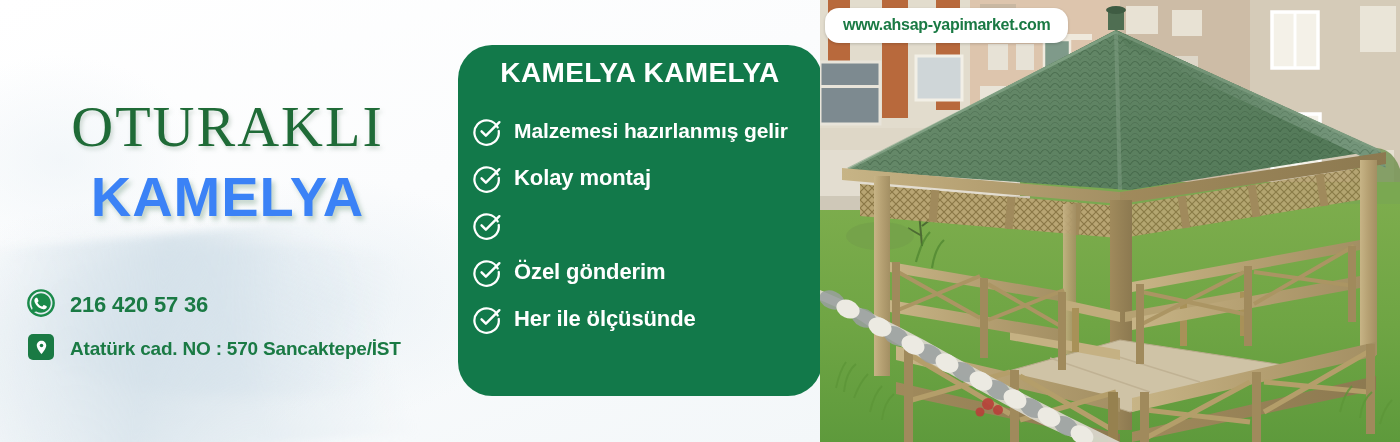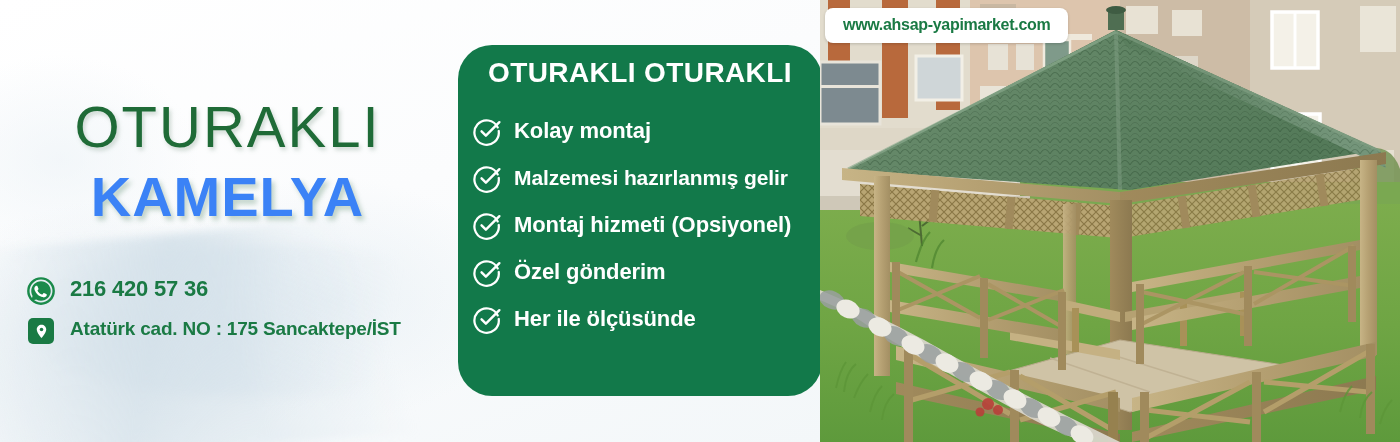--- a/index.html
+++ b/index.html
@@ -49,36 +49,36 @@
     position:absolute; left:0; top:96px; width:455px;
     text-align:center;
   }
   .headline .l1 {
     display:block;
     font-size:58px; line-height:62px;
     font-weight:400;
     letter-spacing:2px;
     color:#1f6b37;
     text-shadow:2px 3px 4px rgba(120,150,130,.35);
-    font-family:Liberation Sans, sans-serif;
+    font-family:Liberation Serif, serif;
   }
   .headline .l2 {
     display:block;
     font-size:56px; line-height:86px;
     font-weight:700;
     letter-spacing:1px;
     color:#3b82f6;
     text-shadow:3px 4px 5px rgba(120,160,135,.45);
     font-family:"Liberation Sans", sans-serif;
     margin-top:-4px;
   }
 
   
   .contacts { position:absolute; left:26px; top:276px; width:430px; }
-  .crow { display:flex; align-items:flex-start; height:42px; }
+  .crow { display:flex; align-items:flex-end; height:42px; }
   .crow .ctext {
     font-size:21px; font-weight:700; color:#1a7a44;
     letter-spacing:-.2px;
     white-space:nowrap;
     font-family:"Liberation Sans", sans-serif;
   }
   .crow.phone .ctext { font-size:22px; margin-left:14px; }
   .crow.web   .ctext { font-size:21px; margin-left:20px; }
   .crow.addr  .ctext { font-size:19px; margin-left:16px; }
 
@@ -130,21 +130,21 @@
   .photo {
     position:absolute; left:820px; top:0; width:580px; height:442px;
     overflow:hidden;
     background:#8fa07a;
   }
   .photo svg { display:block; width:580px; height:442px; }
 
   .url-badge {
     position:absolute; left:825px; top:8px;
     background:#ffffff;
-    border-radius:8px;
+    border-radius:14px;
     padding:8px 18px 9px 18px;
     box-shadow:0 1px 3px rgba(0,0,0,.18);
   }
   .url-badge span {
     font-size:16px; font-weight:700; color:#1a7a44;
     letter-spacing:-.3px;
     font-family:"Liberation Sans", sans-serif;
     white-space:nowrap;
   }
 </style>
@@ -177,59 +177,58 @@
       </div>
 
 
       <div class="crow addr">
         <span class="sq-icon">
           <svg viewBox="0 0 24 24" width="17" height="17">
             <path d="M12 2.6c-3.7 0-6.7 3-6.7 6.7 0 4.9 6.7 12.1 6.7 12.1s6.7-7.2 6.7-12.1c0-3.7-3-6.7-6.7-6.7z" fill="#ffffff"></path>
             <circle cx="12" cy="9.3" r="2.5" fill="#1a7a44"></circle>
           </svg>
         </span>
-        <span class="ctext">Atatürk cad. NO : 175 Sancaktepe/İST</span>
+        <span class="ctext">Atatürk cad. NO : 570 Sancaktepe/İST</span>
       </div>
 
     </div>
   </div>
 
   <div class="card">
-    <div class="card-title">OTURAKLI OTURAKLI</div>
+    <div class="card-title">KAMELYA KAMELYA</div>
 
     <div class="feature-list">
+
+      <div class="feat small">
+        <span class="chk">
+          <svg viewBox="0 0 32 32" width="30" height="30">
+            <path d="M27.4 12.2A13 13 0 1 0 28.5 16" fill="none" stroke="#ffffff" stroke-width="2.4" stroke-linecap="round"></path>
+            <path d="M10.2 16.3l4.6 4.6L29.2 6.6" fill="none" stroke="#ffffff" stroke-width="2.6" stroke-linecap="round" stroke-linejoin="round"></path>
+          </svg>
+        </span>
+        <span class="ftext">Malzemesi hazırlanmış gelir</span>
+      </div>
 
       <div class="feat">
         <span class="chk">
           <svg viewBox="0 0 32 32" width="30" height="30">
             <path d="M27.4 12.2A13 13 0 1 0 28.5 16" fill="none" stroke="#ffffff" stroke-width="2.4" stroke-linecap="round"></path>
             <path d="M10.2 16.3l4.6 4.6L29.2 6.6" fill="none" stroke="#ffffff" stroke-width="2.6" stroke-linecap="round" stroke-linejoin="round"></path>
           </svg>
         </span>
         <span class="ftext">Kolay montaj</span>
       </div>
 
-      <div class="feat small">
+      <div class="feat">
         <span class="chk">
           <svg viewBox="0 0 32 32" width="30" height="30">
             <path d="M27.4 12.2A13 13 0 1 0 28.5 16" fill="none" stroke="#ffffff" stroke-width="2.4" stroke-linecap="round"></path>
             <path d="M10.2 16.3l4.6 4.6L29.2 6.6" fill="none" stroke="#ffffff" stroke-width="2.6" stroke-linecap="round" stroke-linejoin="round"></path>
           </svg>
         </span>
-        <span class="ftext">Malzemesi hazırlanmış gelir</span>
-      </div>
-
-      <div class="feat">
-        <span class="chk">
-          <svg viewBox="0 0 32 32" width="30" height="30">
-            <path d="M27.4 12.2A13 13 0 1 0 28.5 16" fill="none" stroke="#ffffff" stroke-width="2.4" stroke-linecap="round"></path>
-            <path d="M10.2 16.3l4.6 4.6L29.2 6.6" fill="none" stroke="#ffffff" stroke-width="2.6" stroke-linecap="round" stroke-linejoin="round"></path>
-          </svg>
-        </span>
-        <span class="ftext">Montaj hizmeti (Opsiyonel)</span>
       </div>
 
       <div class="feat">
         <span class="chk">
           <svg viewBox="0 0 32 32" width="30" height="30">
             <path d="M27.4 12.2A13 13 0 1 0 28.5 16" fill="none" stroke="#ffffff" stroke-width="2.4" stroke-linecap="round"></path>
             <path d="M10.2 16.3l4.6 4.6L29.2 6.6" fill="none" stroke="#ffffff" stroke-width="2.6" stroke-linecap="round" stroke-linejoin="round"></path>
           </svg>
         </span>
         <span class="ftext">Özel gönderim</span>

